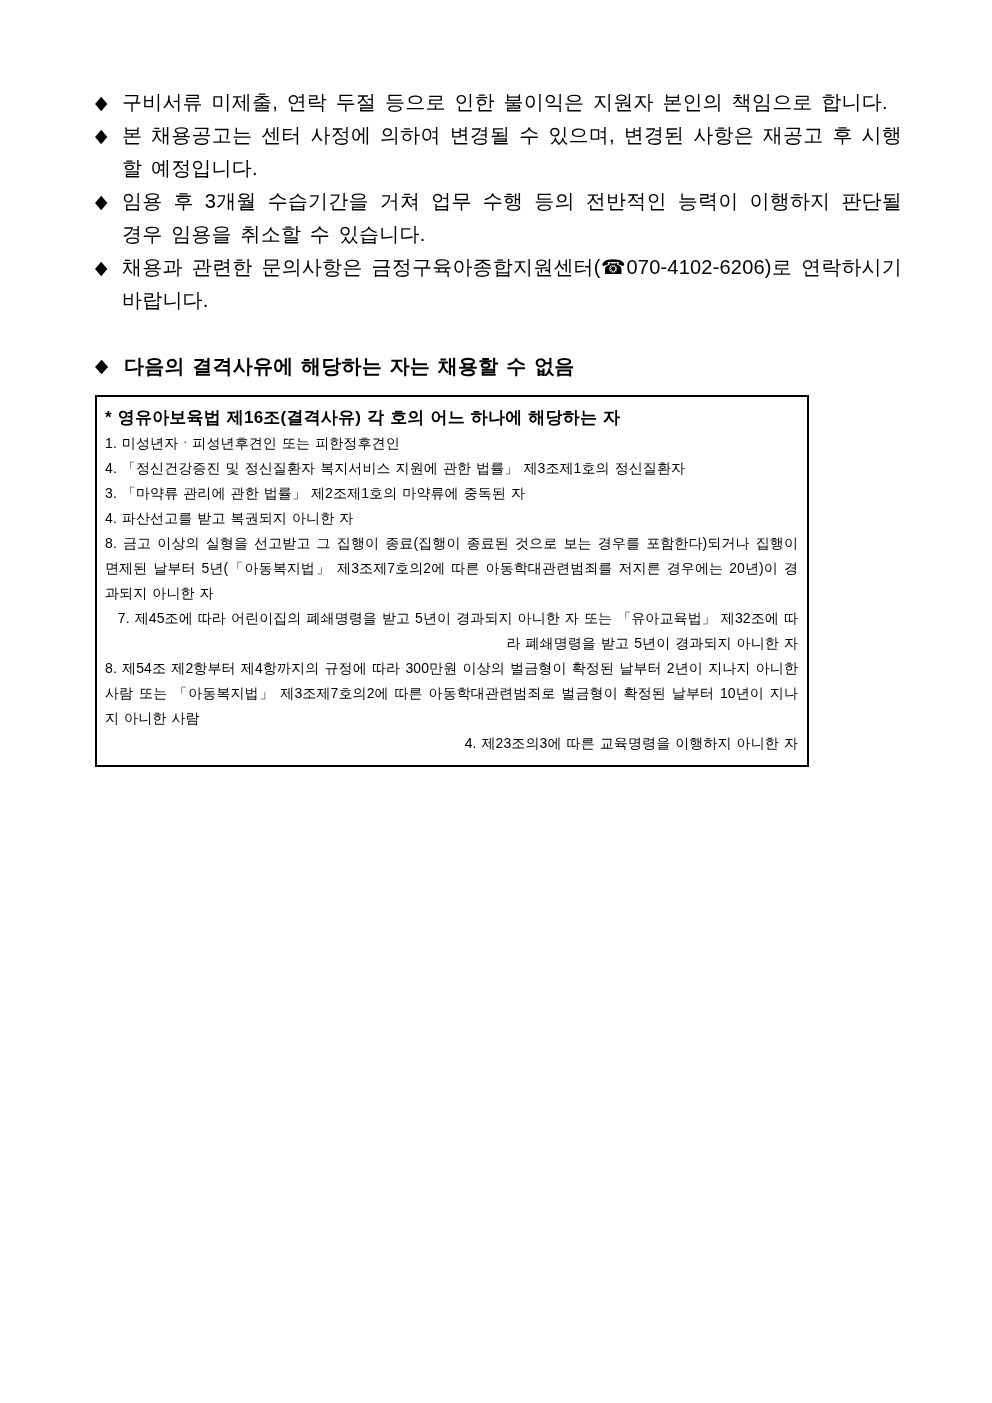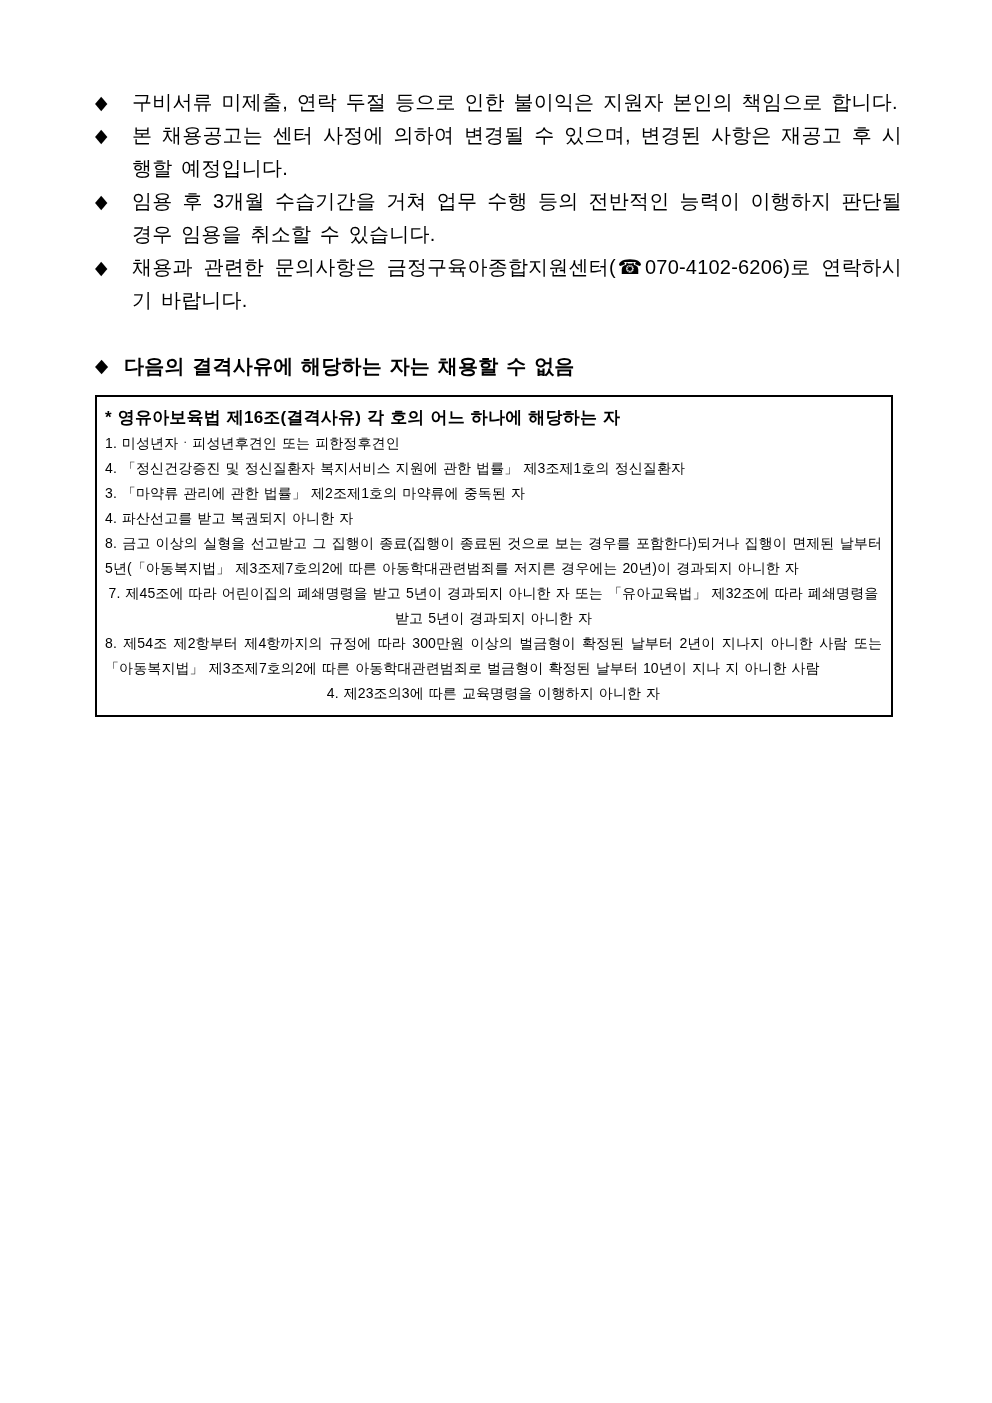--- a/index.html
+++ b/index.html
@@ -33,21 +33,20 @@
     width: 27px;
     font-size: 19px;
     transform: scaleX(0.85);
     transform-origin: left center;
   }
   .bullet .txt {
     flex: 1;
     text-align: justify;
     word-spacing: 3px;
     letter-spacing: 0.2px;
-    margin-left: 10px;
   }
   
   .section-heading {
     display: flex;
     align-items: flex-start;
     margin-top: 37px;
     font-size: 20px;
     font-weight: bold;
     line-height: 24px;
   }
@@ -58,41 +57,41 @@
     transform: scaleX(0.9);
     transform-origin: left center;
   }
   .section-heading .txt {
     word-spacing: 2px;
     letter-spacing: 0.2px;
   }
   
   .disq-box {
     box-sizing: border-box;
-    width: 798px;
+    width: 714px;
     margin-top: 17px;
     border: 2px solid #000000;
     padding: 7px 9px 9px 8px;
   }
   .box-title {
     font-weight: bold;
     font-size: 17px;
     line-height: 27px;
     letter-spacing: 0.2px;
     word-spacing: 1px;
   }
   .box-item {
     font-size: 14px;
     line-height: 25px;
     text-align: justify;
     word-spacing: 1px;
     letter-spacing: 0.1px;
   }
   .box-item.no-justify {
-    text-align: center;
+    text-align: right;
   }
 </style>
 </head>
 <body>
 
 <div class="page">
 
   <div>
     <div class="bullet">
       <span class="marker">◆</span>

